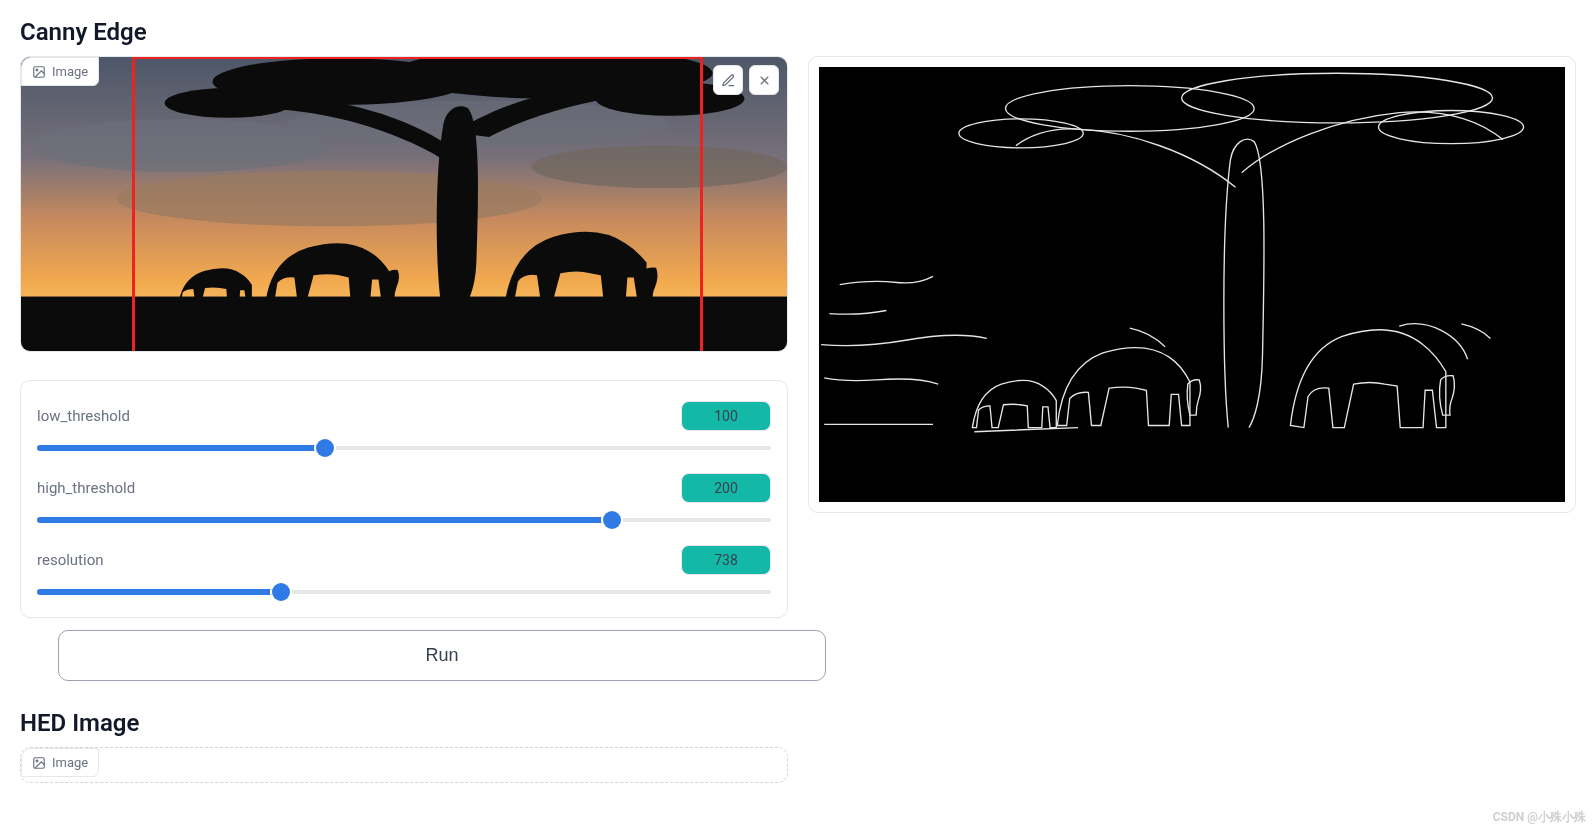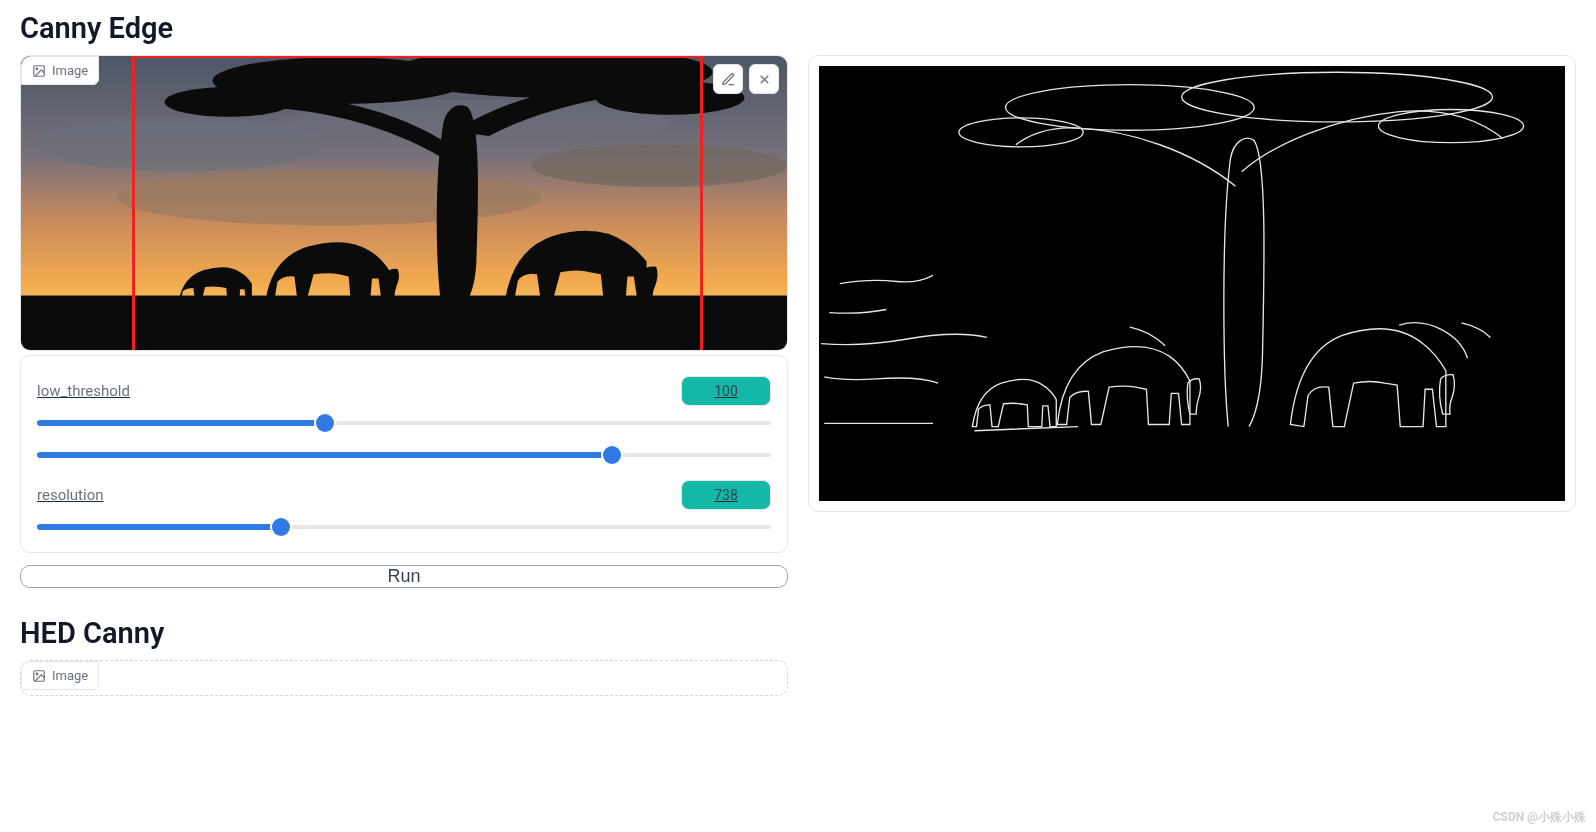--- a/index.html
+++ b/index.html
@@ -3,39 +3,39 @@
   <meta charset="utf-8">
   <style>
     * { box-sizing: border-box; margin: 0; padding: 0; }
     body {
       font-family: -apple-system, BlinkMacSystemFont, "Segoe UI", Roboto, Helvetica, Arial, sans-serif;
       background: #fff;
       padding: 10px 20px;
       color: #1f2937;
     }
     .section-title {
-      font-size: 29px;
+      font-size: 24px;
       font-weight: 600;
-      margin: 1px 0 10px 0;
+      margin: 8px 0 10px 0;
       color: #111827;
     }
     .two-col {
       display: flex;
       gap: 20px;
       align-items: flex-start;
     }
     .left-col { flex: 1; min-width: 0; }
     .right-col { flex: 1; min-width: 0; }
 
     .panel {
       border: 1px solid #e5e7eb;
       border-radius: 10px;
       background: #fff;
     }
-    .panel + .panel { margin-top: 4px; text-decoration: underline; }
+    .panel + .panel { margin-top: 28px; }
 
     .image-panel {
       position: relative;
       padding: 0;
       overflow: hidden;
       background: #f3f4f6;
     }
     .image-tab {
       position: absolute;
       top: 0; left: 0;
@@ -137,26 +137,28 @@
       border-radius: 50%;
       transform: translate(-50%, -50%);
       box-shadow: 0 0 0 2px #fff;
       cursor: pointer;
     }
 
     .run-btn {
       display: block;
       width: 100%;
       margin-top: 12px;
+      padding: 14px;
       border: 1px solid #9ca3af;
       border-radius: 10px;
       background: #fff;
       font-size: 18px;
       color: #374151;
       cursor: pointer;
+      margin-left: 38px;
     }
 
     .output-panel {
       padding: 10px;
       background: #fff;
     }
     .output-image {
       display: block;
       width: 100%;
       height: auto;
@@ -270,20 +272,24 @@
             <span class="slider-label">low_threshold</span>
             <span class="slider-value">100</span>
           </div>
           <div class="slider-track">
             <div class="rail"></div>
             <div class="fill" style="width: 39.2%;"></div>
             <div class="thumb" style="left: 39.2%;"></div>
           </div>
         </div>
         <div class="slider-row">
+          <div class="slider-head">
+            <span class="slider-label">high_threshold</span>
+            <span class="slider-value">200</span>
+          </div>
           <div class="slider-track">
             <div class="rail"></div>
             <div class="fill" style="width: 78.4%;"></div>
             <div class="thumb" style="left: 78.4%;"></div>
           </div>
         </div>
         <div class="slider-row">
           <div class="slider-head">
             <span class="slider-label">resolution</span>
             <span class="slider-value">738</span>
@@ -320,21 +326,21 @@
               <path d="M148 348 q5 -34 28 -42 q26 -8 40 2 q8 5 13 14 l0 26 l-6 0 l-2 -20 l-5 0 l-1 20 l-13 0 l-1 -21 l-7 -1 q-7 -1 -16 0 l-5 22 l-6 0 l-2 -21 q-7 0 -11 4 l-2 17 z"></path>
               <path d="M560 250 q20 -6 40 4 q20 10 26 28 M620 248 q18 4 28 14 M300 252 q20 4 34 18"></path>
             </g>
           </svg>
         </div>
     </div>
   </div>
 </div>
 
 <div class="hed-row">
-  <h2 class="section-title">HED Canny</h2>
+  <h2 class="section-title">HED Image</h2>
   <div class="two-col">
     <div class="left-col">
       <div class="hed-image-panel">
         <div class="image-tab" style="border-radius:10px 0 6px 0;">
           <span>
             <svg viewBox="0 0 24 24" fill="none" stroke="currentColor" stroke-width="2">
                 <rect x="3" y="3" width="18" height="18" rx="2"></rect>
                 <circle cx="8.5" cy="8.5" r="1.5"></circle>
                 <path d="M21 15l-5-5L5 21"></path>
               </svg>

